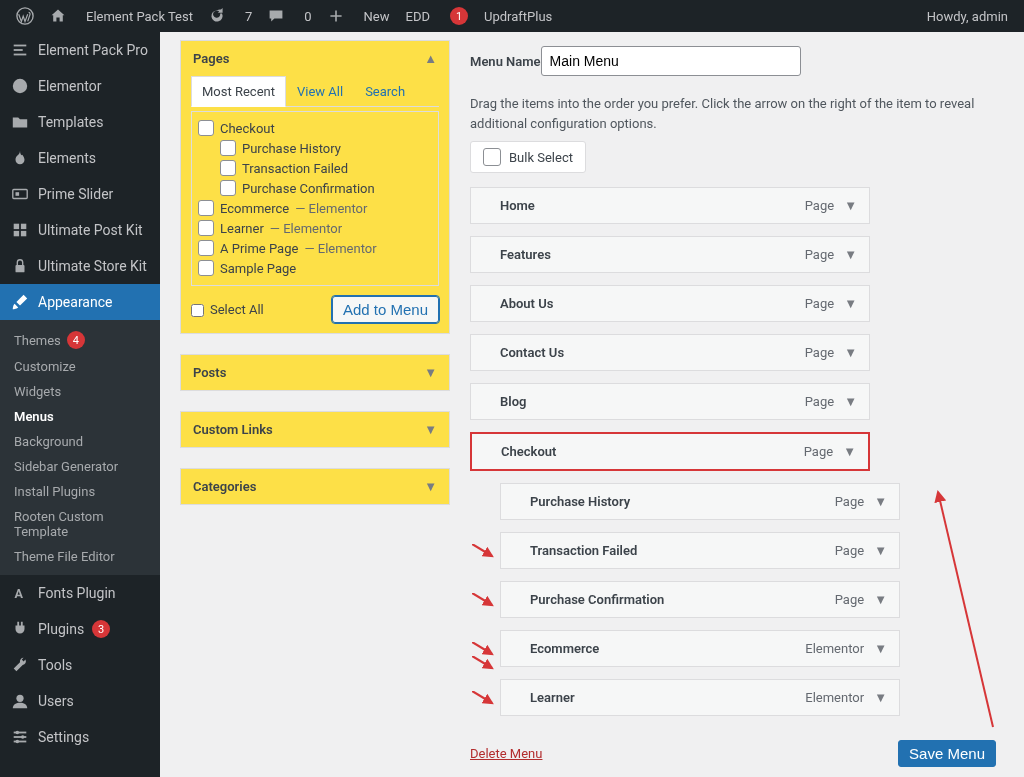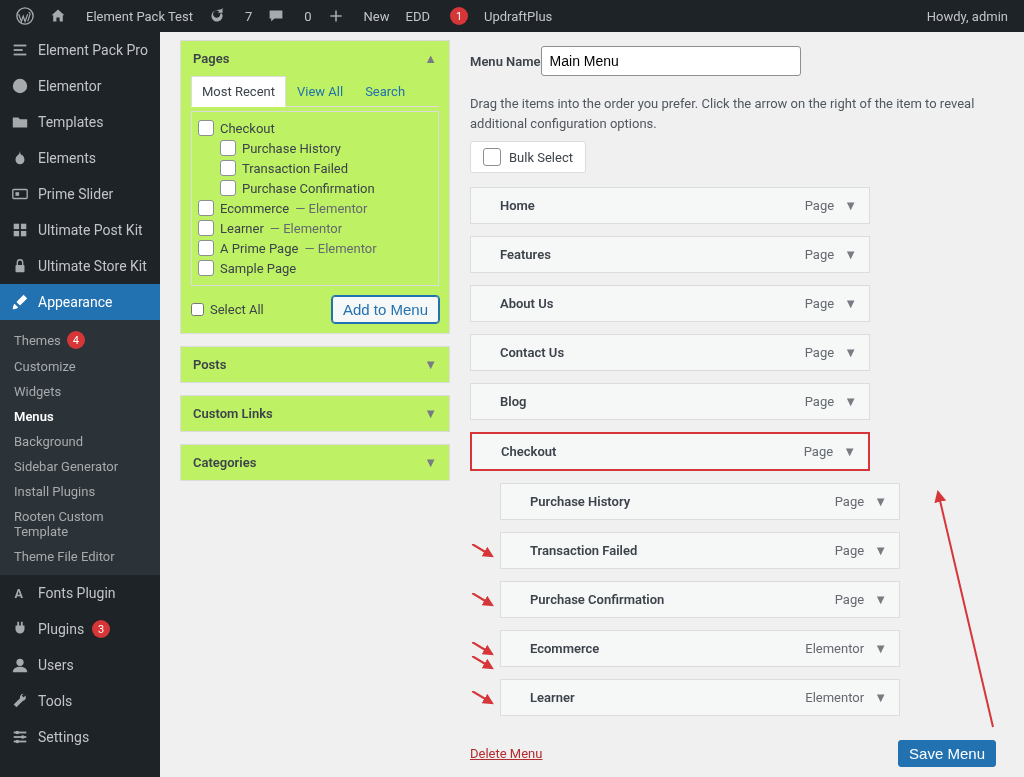--- a/index.html
+++ b/index.html
@@ -111,23 +111,23 @@
     display: flex;
     gap: 20px;
     padding: 0 20px 0 20px;
     overflow: hidden;
   }
   .col-left { width: 270px; flex-shrink:0; padding-top:8px;}
   .col-right { flex: 1; padding-top:14px; position:relative;}
 
   
   .metabox {
-    background: #bef264;
+    background: #fde047;
     border: 1px solid #dcdcde;
-    margin-bottom: 12px;
+    margin-bottom: 20px;
   }
   .metabox-header {
     padding: 10px 12px;
     font-weight: 600;
     display:flex;
     justify-content: space-between;
     align-items:center;
     cursor:pointer;
   }
   .metabox-body { padding: 0 10px 10px; }
@@ -151,21 +151,21 @@
     border:1px solid #dcdcde;
     height:175px;
     overflow-y:scroll;
     padding:6px 6px;
   }
   .page-list-row { display:flex; align-items:center; gap:6px; padding:2px 0; font-size:13px; color:#3c434a;}
   .page-list-row.indent { padding-left:22px; }
   .page-list-row input[type=checkbox]{width:16px;height:16px;border:1px solid #8c8f94;border-radius:3px;appearance:none;background:#fff;cursor:pointer;}
   .page-muted{color:#646970;}
   .metabox-actions { display:flex; justify-content:space-between; align-items:center; padding-top:10px;}
-  .metabox-actions label{display:flex;align-items:center;gap:6px;color:#3c434a;font-size:13px;}
+  .metabox-actions label{display:flex;align-items:flex-end;gap:6px;color:#3c434a;font-size:13px;}
   .btn {
     border:1px solid #2271b1;
     background:#f6f7f7;
     color:#2271b1;
     padding:4px 10px;
     border-radius:3px;
     cursor:pointer;
     font-size:15px;
   }
   .btn.primary {
@@ -405,33 +405,33 @@
           <svg viewBox="0 0 20 20">
             <path d="M7 2v4H5v4a5 5 0 005 5v3h0v-3a5 5 0 005-5V6h-2V2h-2v4H9V2z"></path>
           </svg>
         </span>
       <span>Plugins</span>
       <span class="mini-badge">3</span>
     </div>
     <div class="sidebar-item">
       <span class="sidebar-icon">
           <svg viewBox="0 0 20 20">
+            <path d="M14 2a4 4 0 00-4 5L3 14l3 3 7-7a4 4 0 003-6l-2 2-2-2z"></path>
+          </svg>
+        </span>
+      <span>Tools</span>
+    </div>
+    <div class="sidebar-item">
+      <span class="sidebar-icon">
+          <svg viewBox="0 0 20 20">
             <circle cx="10" cy="7" r="4"></circle>
             <path d="M2 18c0-4 4-6 8-6s8 2 8 6z"></path>
           </svg>
         </span>
       <span>Users</span>
-    </div>
-    <div class="sidebar-item">
-      <span class="sidebar-icon">
-          <svg viewBox="0 0 20 20">
-            <path d="M14 2a4 4 0 00-4 5L3 14l3 3 7-7a4 4 0 003-6l-2 2-2-2z"></path>
-          </svg>
-        </span>
-      <span>Tools</span>
     </div>
     <div class="sidebar-item">
       <span class="sidebar-icon">
           <svg viewBox="0 0 20 20">
             <rect x="3" y="4" width="14" height="2"></rect>
             <rect x="3" y="9" width="14" height="2"></rect>
             <rect x="3" y="14" width="14" height="2"></rect>
             <circle cx="7" cy="5" r="2"></circle>
             <circle cx="13" cy="10" r="2"></circle>
             <circle cx="7" cy="15" r="2"></circle>

